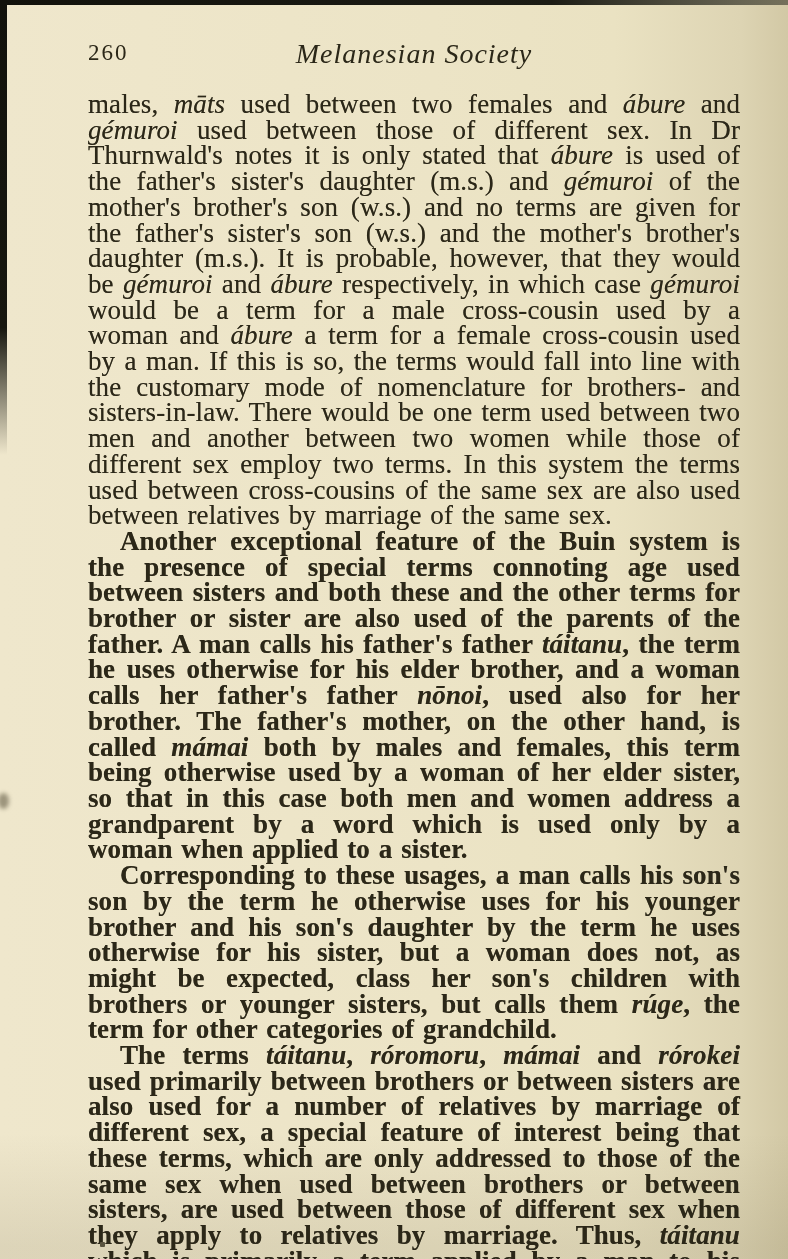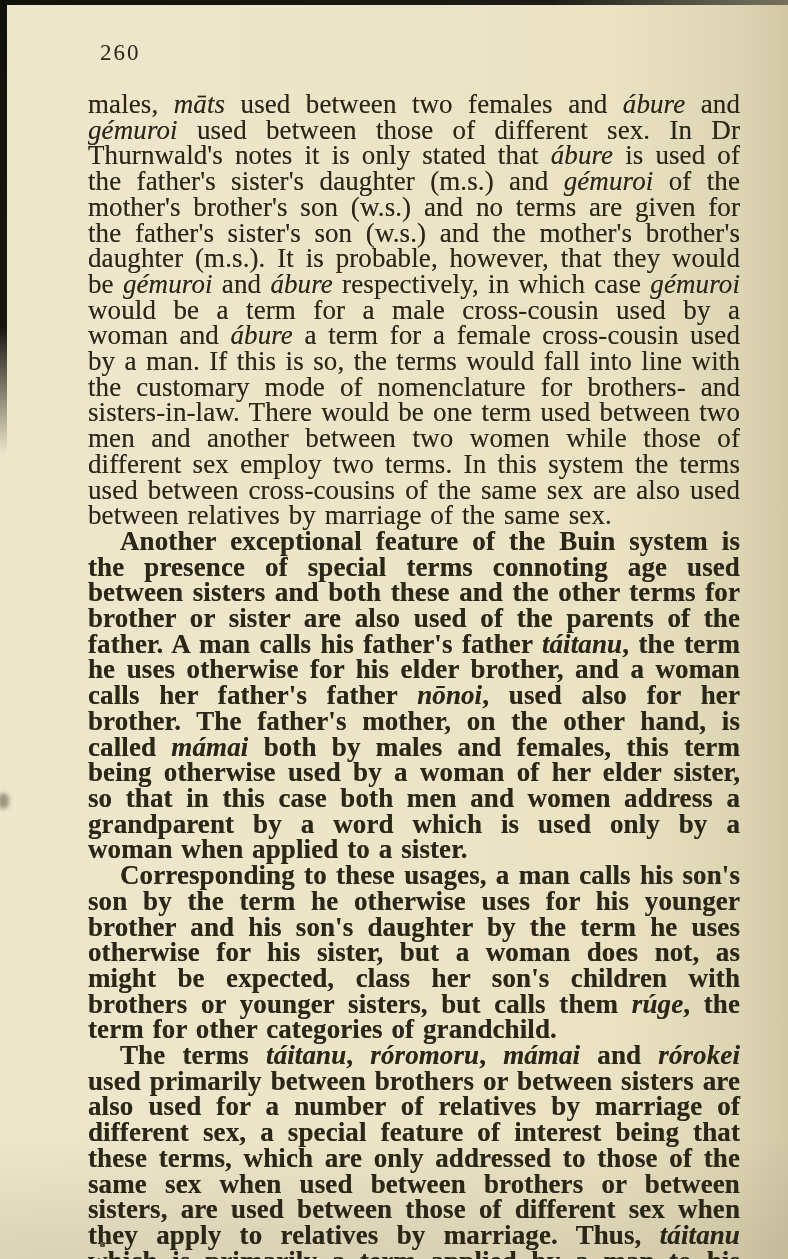--- a/index.html
+++ b/index.html
@@ -34,21 +34,21 @@
     background: #5a543f; border-radius: 1px; filter: blur(0.4px);
   }
   .header {
     position: relative;
     margin: 0 48px 0 88px;
     padding-top: 38px;
     text-align: center;
     height: 34px;
   }
   .pagenum {
-    position: absolute; left: 12px; top: 40px;
+    position: absolute; left: 0; top: 40px;
     font-size: 23px; letter-spacing: 2px; color: #2b2718;
   }
   .title {
     font-style: italic; font-size: 28px; letter-spacing: 1px;
     color: #2b2718;
   }
   .body-text {
     margin: 20px 48px 0 88px;
     color: #2b2718;
     font-size: 27px;
@@ -67,20 +67,21 @@
 <body>
 
 <div class="page">
   <div class="edge-top"></div>
   <div class="edge-left"></div>
   <div class="smudge"></div>
   <div class="speck"></div>
 
   <header class="header">
     <span class="pagenum">260</span>
+    <span class="title">Melanesian Society</span>
   </header>
 
   <main class="body-text">
       <p class=""><span>males, </span><span class="it">māts</span><span> used between two females and </span><span class="it">ábure</span><span> and </span><span class="it">gémuroi</span><span> used between those of different sex. In Dr Thurnwald's notes it is only stated that </span><span class="it">ábure</span><span> is used of the father's sister's daughter (m.s.) and </span><span class="it">gémuroi</span><span> of the mother's brother's son (w.s.) and no terms are given for the father's sister's son (w.s.) and the mother's brother's daughter (m.s.). It is probable, however, that they would be </span><span class="it">gémuroi</span><span> and </span><span class="it">ábure</span><span> respectively, in which case </span><span class="it">gémuroi</span><span> would be a term for a male cross-cousin used by a woman and </span><span class="it">ábure</span><span> a term for a female cross-cousin used by a man. If this is so, the terms would fall into line with the customary mode of nomenclature for brothers- and sisters-in-law. There would be one term used between two men and another between two women while those of different sex employ two terms. In this system the terms used between cross-cousins of the same sex are also used between relatives by marriage of the same sex.</span></p>
       <p class="indent"><span>Another exceptional feature of the Buin system is the presence of special terms connoting age used between sisters and both these and the other terms for brother or sister are also used of the parents of the father. A man calls his father's father </span><span class="it">táitanu</span><span>, the term he uses otherwise for his elder brother, and a woman calls her father's father </span><span class="it">nōnoi</span><span>, used also for her brother. The father's mother, on the other hand, is called </span><span class="it">mámai</span><span> both by males and females, this term being otherwise used by a woman of her elder sister, so that in this case both men and women address a grandparent by a word which is used only by a woman when applied to a sister.</span></p>
       <p class="indent"><span>Corresponding to these usages, a man calls his son's son by the term he otherwise uses for his younger brother and his son's daughter by the term he uses otherwise for his sister, but a woman does not, as might be expected, class her son's children with brothers or younger sisters, but calls them </span><span class="it">rúge</span><span>, the term for other categories of grandchild.</span></p>
       <p class="indent cont"><span>The terms </span><span class="it">táitanu</span><span>, </span><span class="it">róromoru</span><span>, </span><span class="it">mámai</span><span> and </span><span class="it">rórokei</span><span> used primarily between brothers or between sisters are also used for a number of relatives by marriage of different sex, a special feature of interest being that these terms, which are only addressed to those of the same sex when used between brothers or between sisters, are used between those of different sex when they apply to relatives by marriage. Thus, </span><span class="it">táitanu</span><span> which is primarily a term applied by a man to his elder</span></p>
     </main>
 </div>
 

